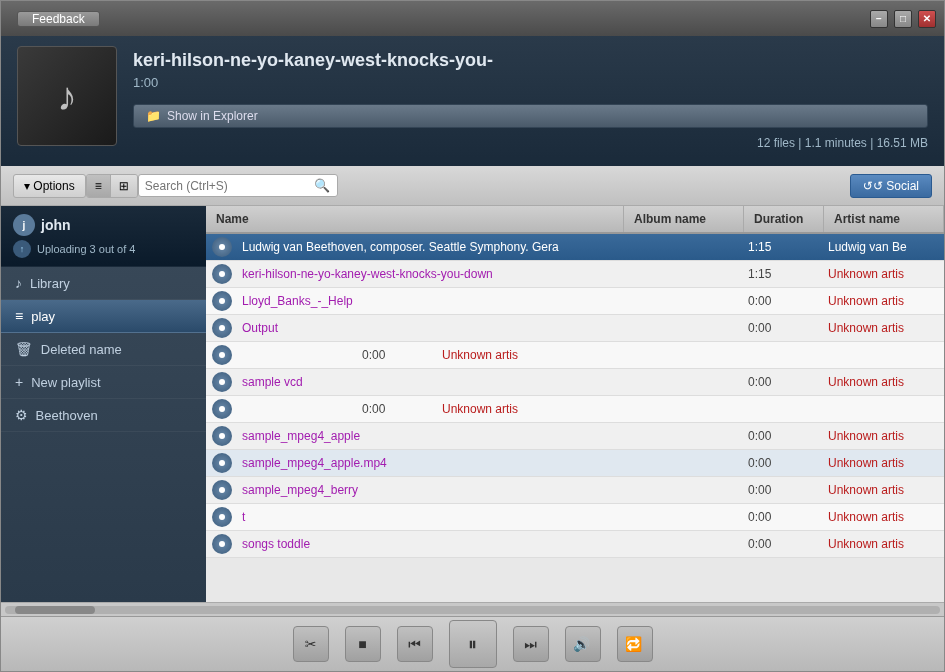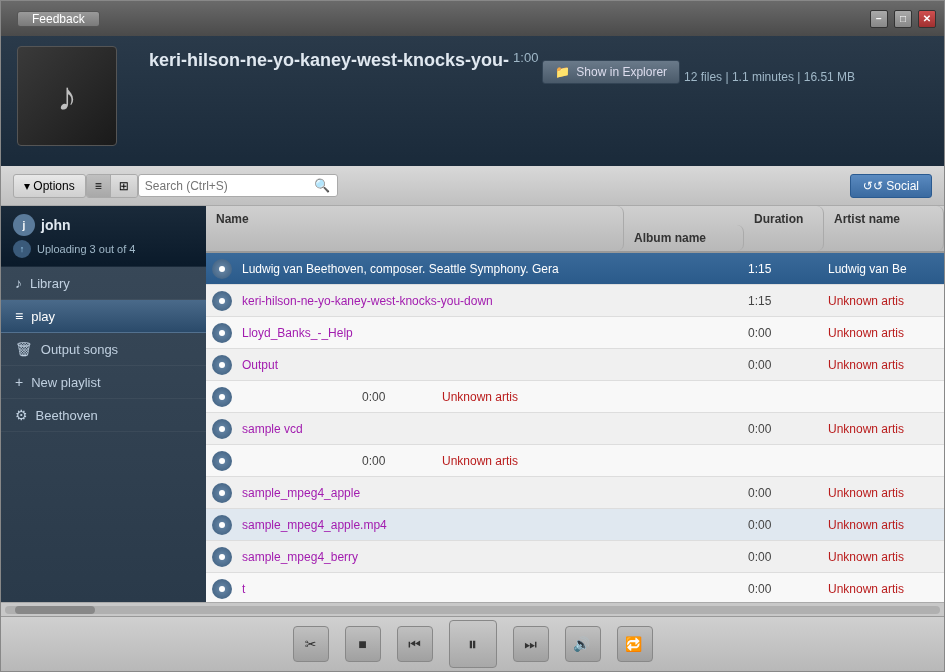--- a/index.html
+++ b/index.html
@@ -88,24 +88,23 @@
     }
 
     .music-note {
       font-size: 40px;
       color: rgba(255,255,255,0.7);
     }
 
     .header-info {
       flex: 1;
       display: flex;
-      flex-direction: row;
+      flex-direction: column;
       gap: 4px;
       padding-top: 4px;
-      margin-left: 16px;
     }
 
     .track-title {
       color: #e0e8f0;
       font-size: 18px;
       font-weight: bold;
     }
 
     .track-duration {
       color: #a0b8c8;
@@ -300,25 +299,24 @@
       border-bottom: 2px solid #999;
       flex-shrink: 0;
     }
 
     .col-header {
       padding: 6px 10px;
       font-size: 12px;
       font-weight: bold;
       color: #333;
       border-right: 1px solid #aaa;
-      border-radius: 7px;
     }
 
     .col-name { flex: 1; }
-    .col-album { width: 120px; margin-top: 19px; }
+    .col-album { width: 120px; }
     .col-duration { width: 80px; }
     .col-artist { width: 120px; }
 
     .list-body {
       flex: 1;
       overflow-y: auto;
     }
 
     .song-row {
       display: flex;
@@ -509,21 +507,21 @@
       <div class="nav-item">
         <span class="nav-icon">♪</span>
         <span>Library</span>
       </div>
       <div class="nav-item active">
         <span class="nav-icon">≡</span>
         <span>play</span>
       </div>
       <div class="nav-item">
         <span class="nav-icon">🗑</span>
-        <span>Output songs</span>
+        <span>Deleted name</span>
       </div>
       <div class="nav-item">
         <span class="nav-icon">+</span>
         <span>New playlist</span>
       </div>
       <div class="nav-item">
         <span class="nav-icon">⚙</span>
         <span>Beethoven</span>
       </div>
     </div>

